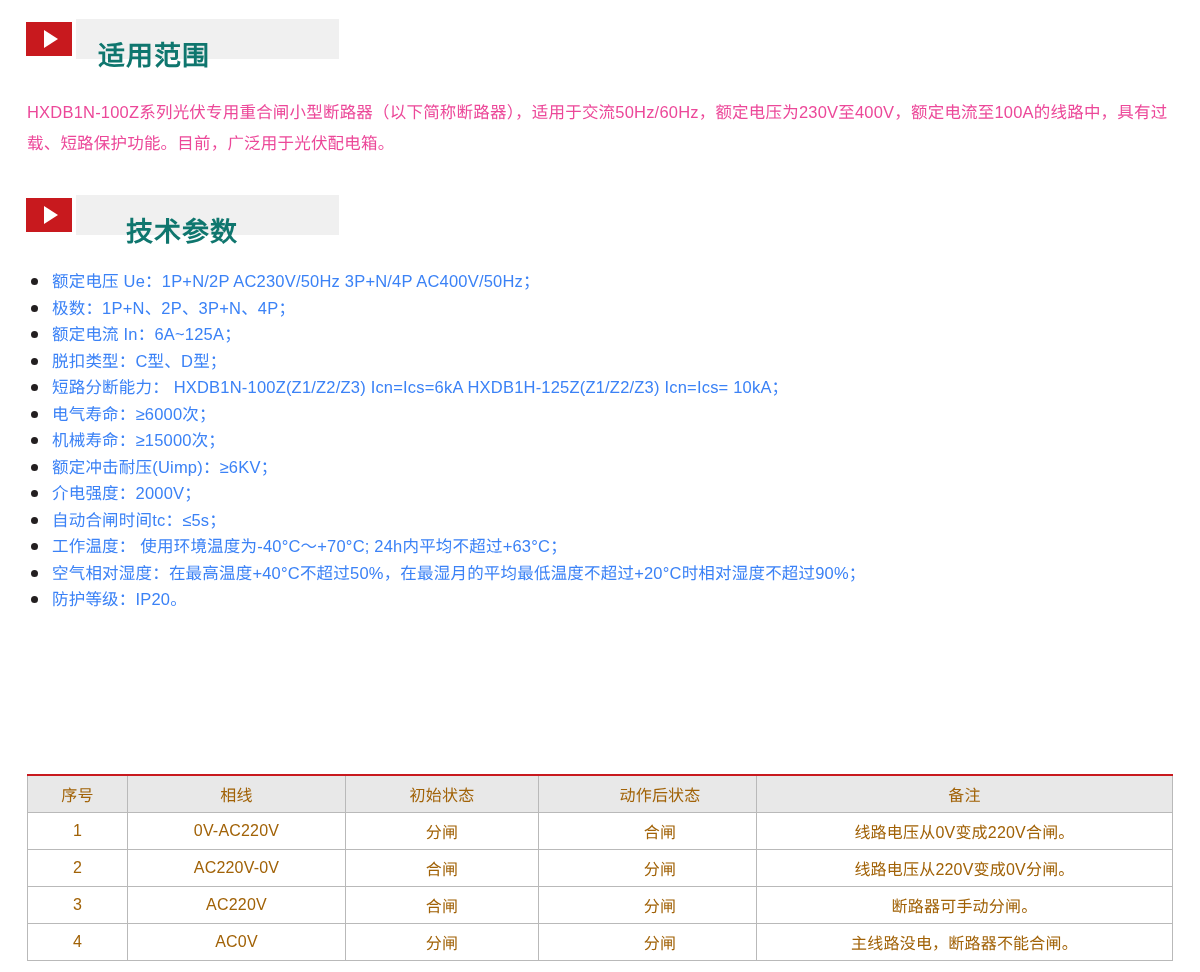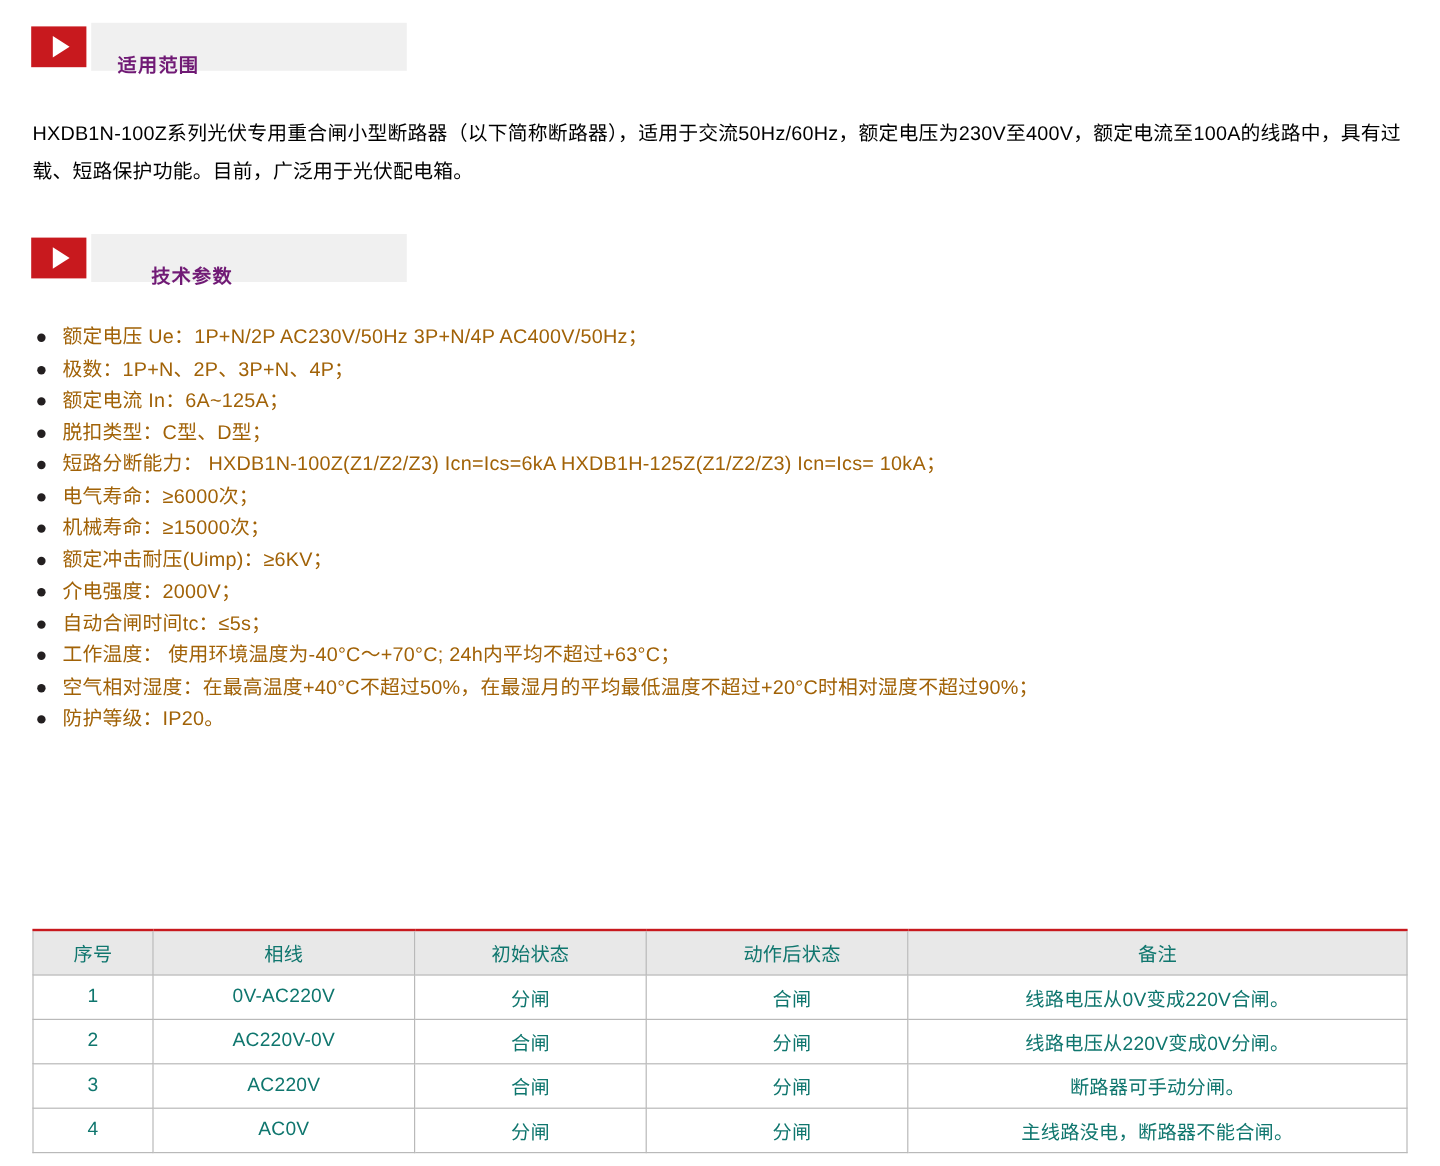--- a/index.html
+++ b/index.html
@@ -53,58 +53,58 @@
     height: 0;
     border-left: 14px solid #ffffff;
     border-top: 9px solid transparent;
     border-bottom: 9px solid transparent;
     margin-left: 3px;
   }
   .section-title {
     position: relative;
     z-index: 2;
     margin-left: 26px;
-    font-size: 16px;
+    font-size: 27px;
     font-weight: bold;
     letter-spacing: 1px;
-    color: #701a75;
+    color: #0f766e;
     margin-top: 28px;
   }
 
   #hdr-scope { left: 0; top: 19px; }
   #hdr-params { left: 0; top: 195px; gap: 28px; }
 
   
   .para {
     position: absolute;
     left: 27px;
     top: 97px;
     width: 1150px;
     font-size: 16.5px;
     line-height: 31px;
-    color: #000000;
+    color: #ec4899;
     letter-spacing: 0.2px;
   }
 
   
   .spec-list {
     position: absolute;
     left: 27px;
     top: 268px;
     width: 1160px;
     list-style: none;
     margin: 0;
     padding: 0;
   }
   .spec-list li {
     position: relative;
     padding-left: 25px;
     font-size: 16.5px;
     line-height: 26.5px;
-    color: #a16207;
+    color: #3b82f6;
     letter-spacing: 0.2px;
     white-space: nowrap;
   }
   .spec-list li::before {
     content: "";
     position: absolute;
     left: 4px;
     top: 10px;
     width: 7px;
     height: 7px;
@@ -116,21 +116,21 @@
   .table-wrap {
     position: absolute;
     left: 27px;
     top: 774px;
     width: 1146px;
   }
   table.state-table {
     border-collapse: collapse;
     width: 100%;
     font-size: 16px;
-    color: #0f766e;
+    color: #a16207;
   }
   table.state-table th,
   table.state-table td {
     border: 1px solid #b9b9b9;
     text-align: center;
     height: 34px;
     font-weight: normal;
     letter-spacing: 0.2px;
   }
   table.state-table thead th {

